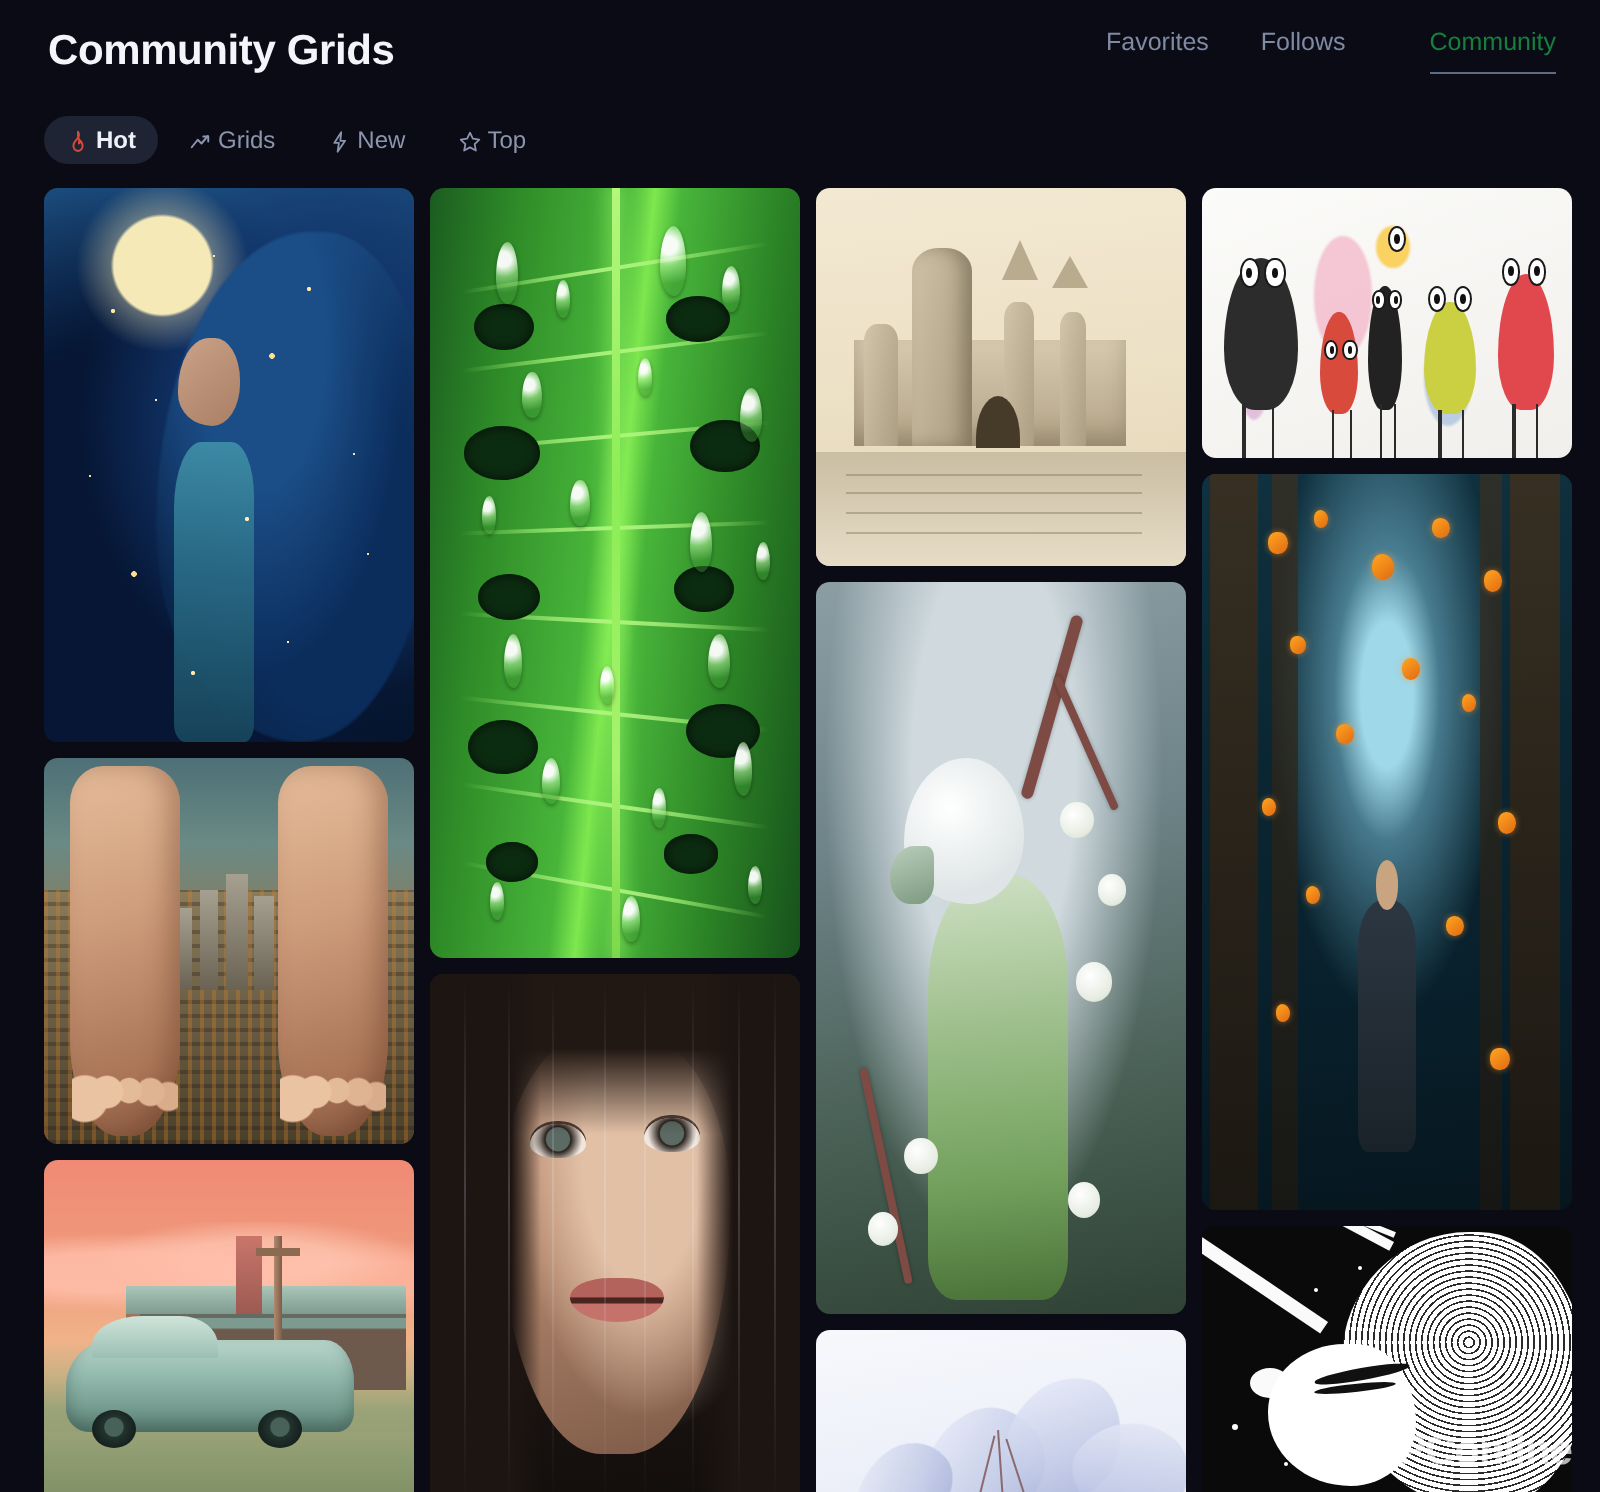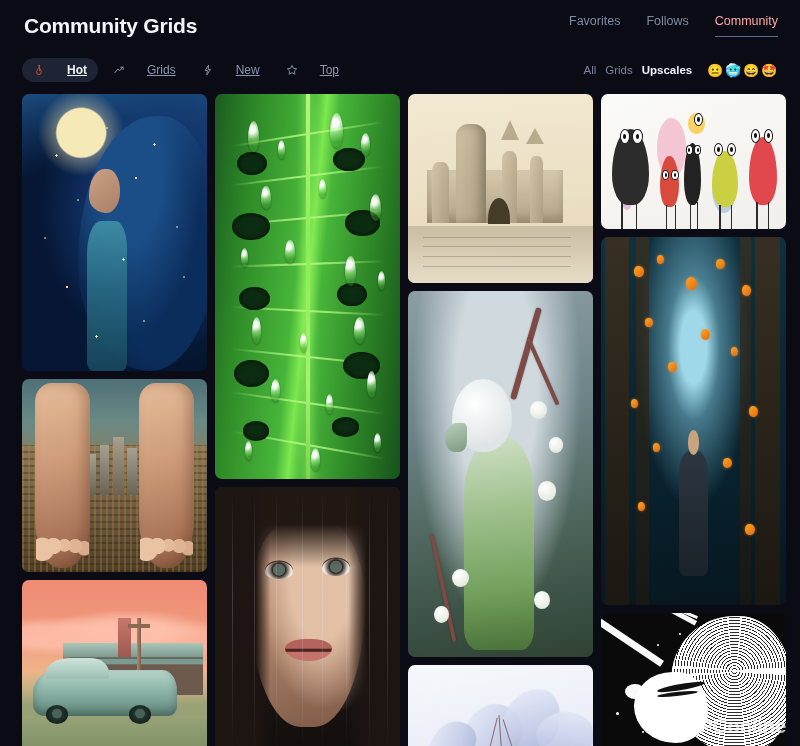--- a/index.html
+++ b/index.html
@@ -45,48 +45,48 @@
   }
   .top-nav-item {
     font-size: 12.5px;
     color: #7f8aa3;
     padding-bottom: 7px;
     line-height: 1.1;
     cursor: pointer;
     white-space: nowrap;
   }
   .top-nav-item.active {
-    color: #fca5a5;
+    color: #15803d;
     border-bottom: 1.5px solid #5c6b86;
+    margin-left: 16px;
   }
 
   
   .filterbar {
     height: 44px;
     padding: 0 22px 0 22px;
     display: flex;
     align-items: center;
     justify-content: space-between;
   }
   .sort-tabs {
     display: flex;
     align-items: center;
     gap: 4px;
   }
   .sort-tab {
     display: flex;
-    align-items: center;
-    gap: 22px;
+    align-items: flex-end;
+    gap: 3px;
     padding: 5px 11px;
     border-radius: 13px;
     font-size: 12px;
     color: #8b95ad;
     cursor: pointer;
     white-space: nowrap;
-    text-decoration: underline;
   }
   .sort-tab.active {
     background: #1e2433;
     color: #eef1f7;
     font-weight: 600;
   }
   .sort-tab .ic {
     width: 12px; height: 12px;
     display: inline-flex;
     align-items: center;
@@ -605,31 +605,20 @@
       <div class="sort-tab">
         <span class="ic">
           <svg viewBox="0 0 16 16" width="12" height="12">
             <path d="M8 1.8l1.9 4 4.3.6-3.1 3 .8 4.3L8 11.6l-3.9 2.1.8-4.3-3.1-3 4.3-.6z" fill="none" stroke="#8b95ad" stroke-width="1.2" stroke-linejoin="round"></path>
           </svg>
         </span>
         <span>Top</span>
       </div>
     </div>
 
-    <div class="right-filters">
-      <span class="chip">All</span>
-      <span class="chip">Grids</span>
-      <span class="chip active">Upscales</span>
-      <span class="emoji-row">
-        <span class="emoji">😐</span>
-        <span class="emoji">🥶</span>
-        <span class="emoji">😄</span>
-        <span class="emoji">🤩</span>
-      </span>
-    </div>
   </div>
 
   <div class="grid">
 
     <div class="col">
 
       <div class="tile" style="height:277px">
         <div class="art art-moon">
           <div class="hair"></div>
           <div class="face"></div>

